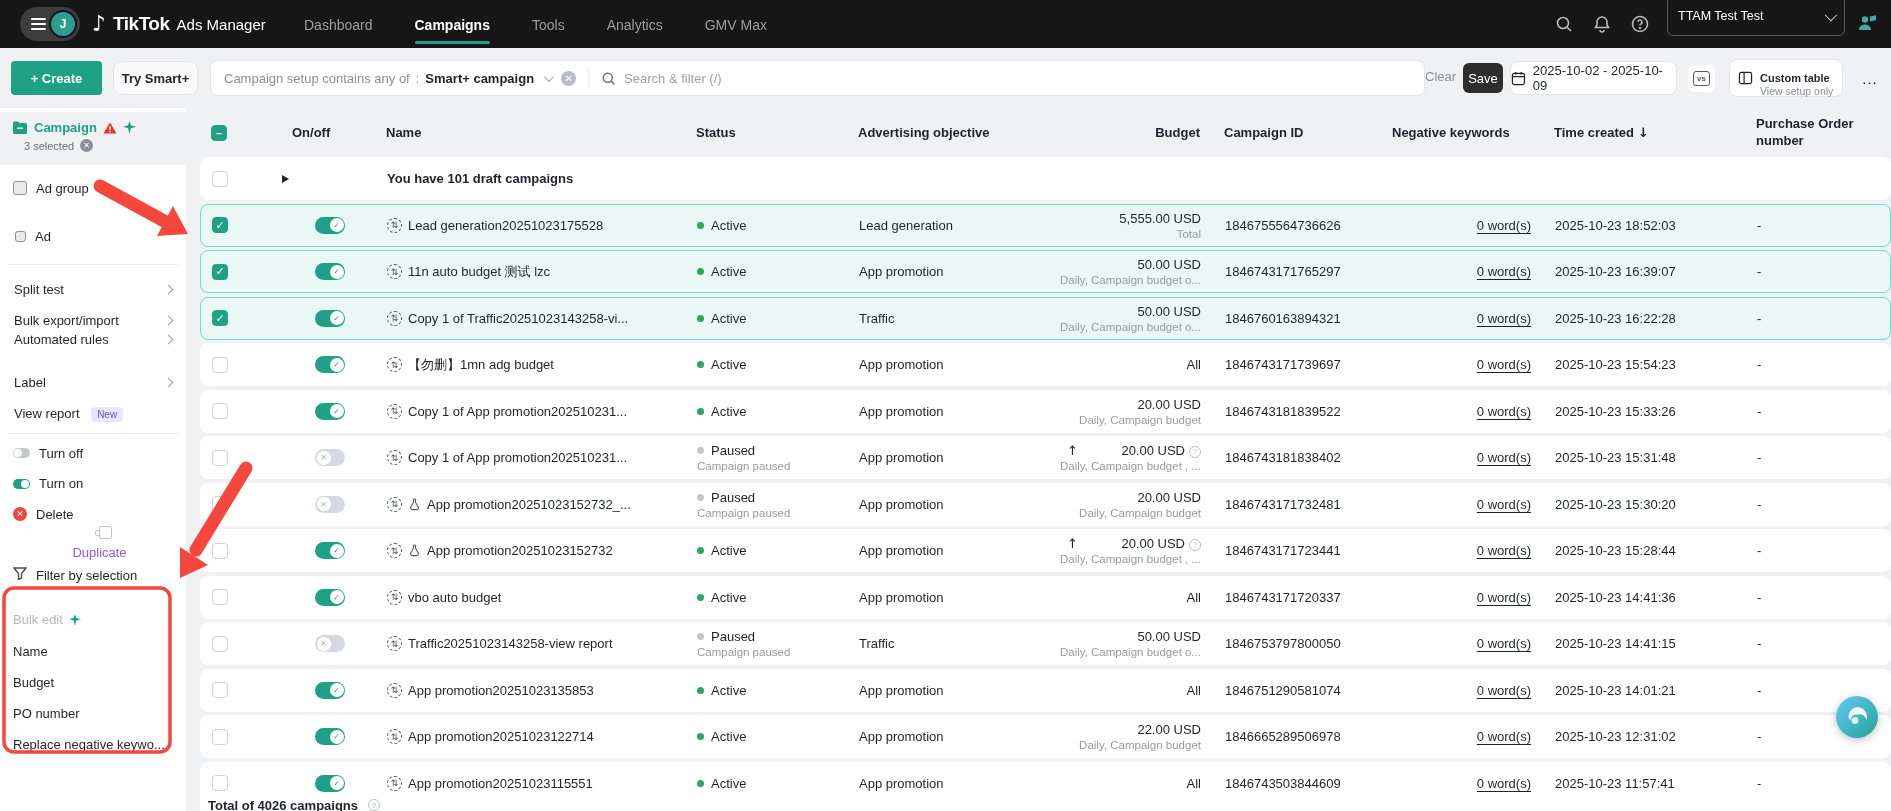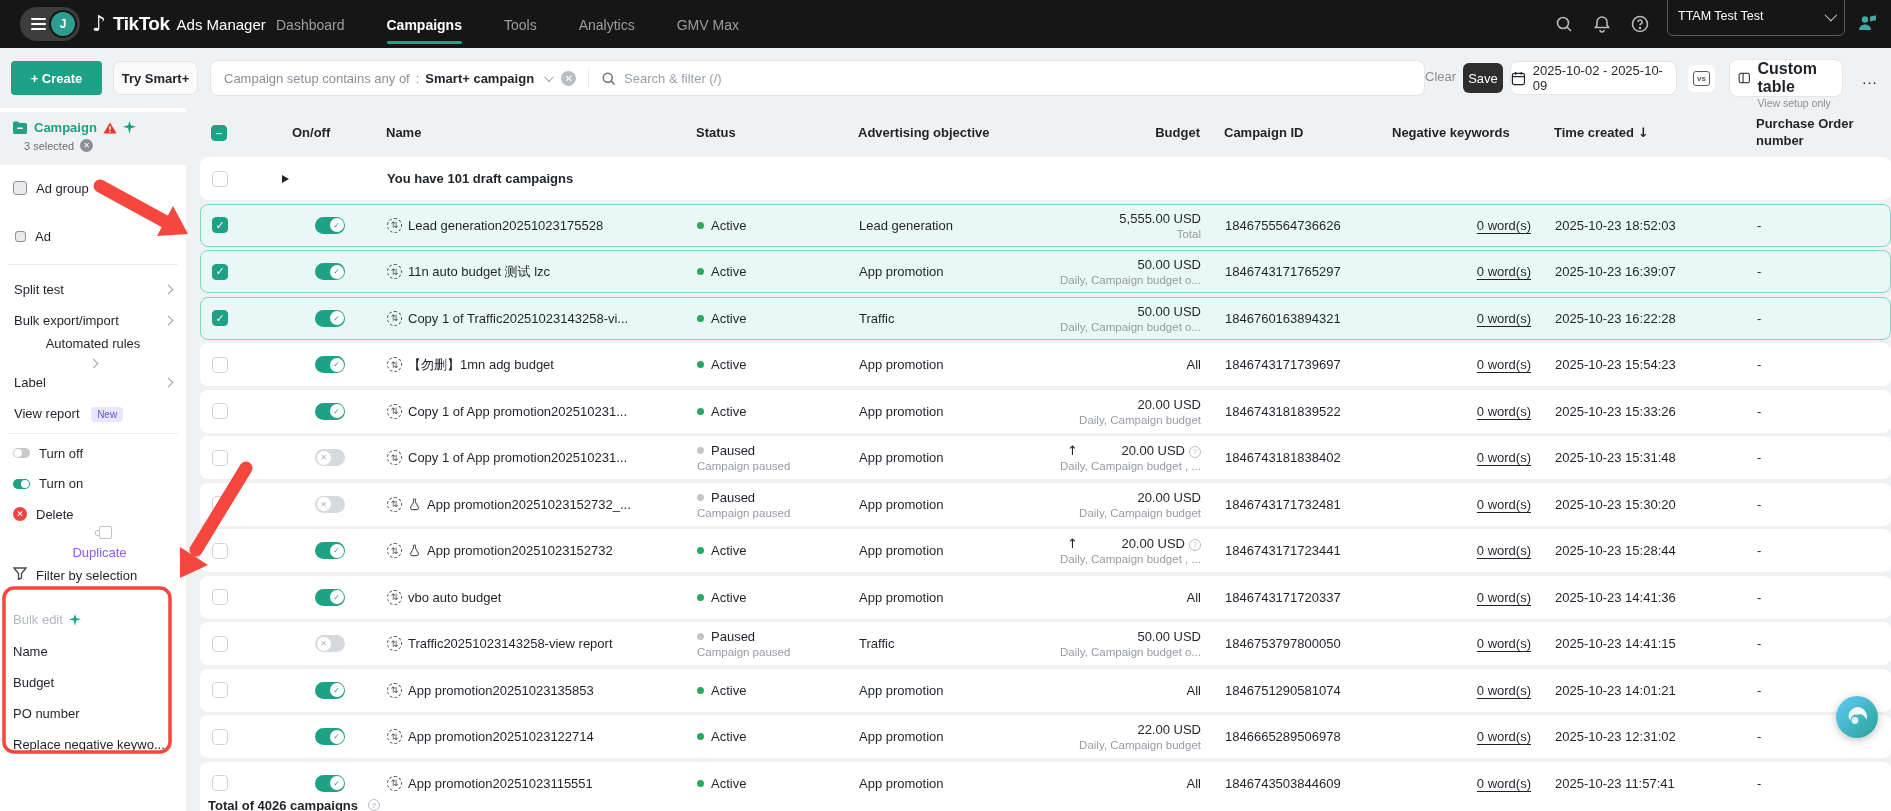--- a/index.html
+++ b/index.html
@@ -10,21 +10,21 @@
   
   .topbar { position:absolute; top:0; left:0; width:100%; height:48px; background:#161616; display:flex; align-items:center; z-index:30; }
   .burger-pill { position:absolute; left:20px; top:7px; width:60px; height:34px; background:#3d3d3d; border-radius:17px; display:flex; align-items:center; cursor:pointer; }
   .burger-lines { margin-left:11px; width:15px; }
   .burger-lines div { height:2px; background:#fff; margin:3px 0; border-radius:1px; }
   .avatar { position:absolute; right:3px; top:3px; width:28px; height:28px; border-radius:50%; background:#2d9d90; color:#fff; font-size:12px; font-weight:bold; display:flex; align-items:center; justify-content:center; border:2px solid #161616; }
   .brand { position:absolute; left:92px; top:0; height:48px; display:flex; align-items:center; gap:7px; color:#fff; }
   .note { font-family:"DejaVu Sans",sans-serif; font-size:22px; line-height:1; }
   .brand-bold { font-size:19px; font-weight:bold; letter-spacing:-.5px; }
   .brand-reg { font-size:15px; }
-  .nav { position:absolute; left:276px; top:0; height:49px; display:flex; gap:42px; align-items:center;justify-content:center; }
+  .nav { position:absolute; left:304px; top:0; height:49px; display:flex; gap:42px; align-items:center;justify-content:center; }
   .nav-item { color:#9d9d9d; font-size:14px; height:48px; display:flex; align-items:center; position:relative; cursor:pointer; }
   .nav-item.active { color:#fff; font-weight:bold; }
   .nav-item.active::after { content:""; position:absolute; left:0; right:0; bottom:5px; height:3px; border-radius:2px; background:var(--accent); }
   .top-icons { position:absolute; right:0; top:0; height:48px; display:flex; align-items:center; }
   .tico { width:38px; display:flex; justify-content:center; cursor:pointer; }
   .account-box { width:178px; height:40px; border:1px solid #5a5a5a; border-radius:6px; display:flex; align-items:center; justify-content:space-between; padding:0 10px; color:#fff; font-size:12.5px; margin:0 12px 16px 8px; cursor:pointer; }
   .chev { width:9px; height:9px; border-right:1.6px solid #cfcfcf; border-bottom:1.6px solid #cfcfcf; transform:rotate(45deg) translateY(-2px); }
   .agency-ico { margin-right:14px; cursor:pointer; }
 
   
@@ -38,21 +38,21 @@
   .chip-caret { width:7px; height:7px; border-right:1.4px solid #9aa1aa; border-bottom:1.4px solid #9aa1aa; transform:rotate(45deg) translateY(-2px); margin:0 4px; }
   .chip-x { width:15px; height:15px; border-radius:50%; background:#b9bec4; color:#fff; font-size:10px; display:flex; align-items:center; justify-content:center; cursor:pointer; }
   .fb-div { width:1px; height:20px; background:#ececee; margin:0 12px; }
   .search-zone { display:flex; align-items:center; gap:8px; color:#9aa1aa; cursor:text; }
   .clear-lbl { position:absolute; left:1425px; top:21px; color:#8a8f98; cursor:pointer; }
   .btn-save { position:absolute; left:1463px; top:15px; width:40px; height:30px; background:#2e2e2e; color:#fff; border:none; border-radius:6px; font-size:13px; cursor:pointer; }
   .btn-date { position:absolute; left:1510px; top:13px; width:167px; height:34px; background:#fff; border:1px solid #e4e5e7; border-radius:8px; display:flex; align-items:center; justify-content:center; gap:7px; font-size:13px; cursor:pointer; }
   .btn-vs { position:absolute; left:1688px; top:17px; width:27px; height:27px; background:#fff; border-radius:6px; display:flex; align-items:center; justify-content:center; cursor:pointer; }
   .vs-inner { width:17px; height:15px; border:1.4px solid #565a60; border-radius:3px; font-size:8px; font-weight:bold; display:flex; align-items:center; justify-content:center; color:#565a60; }
   .btn-custom { position:absolute; left:1729px; top:11px; width:114px; height:38px; background:#fff; border:1px solid #e4e5e7; border-radius:8px; display:flex; align-items:center; gap:7px; padding-left:8px; cursor:pointer; }
-  .custom-txt .l1 { font-size:16px; font-weight:bold;margin-top:12px; }
+  .custom-txt .l1 { font-size:11px; font-weight:bold;margin-top:12px; }
   .custom-txt .l2 { font-size:10.5px; color:#8a8f98; margin-top:1px; }
   .btn-more { position:absolute; left:1855px; top:15px; width:30px; height:30px; background:#f0f1f2; border:none; border-radius:6px; font-size:15px; letter-spacing:1px; color:#1f2329; cursor:pointer; }
 
   
   .sidebar { position:absolute; top:108px; left:0; width:186px; bottom:0; background:#fff; z-index:10; }
   .sb-campaign { position:absolute; top:4px; left:0; right:0; height:53px; background:#f0f1f2; padding:8px 0 0 12px; cursor:pointer; }
   .sb-camp-row { display:flex; align-items:center; gap:6px; }
   .sb-camp-label { color:var(--accent); font-weight:bold; }
   .sb-count-row { display:flex; align-items:center; gap:6px; margin-top:4px; }
   .sb-count { font-size:11px; color:#6b7075;margin-left:12px; }
@@ -266,21 +266,21 @@
     <div class="sb-divider" style="top:156px"></div>
     <div id="sb-menu">
         <div class="sb-menu-item" style="top: 166px;">
           <span>Split test</span>
           <span class="menu-chev"></span>
         </div>
         <div class="sb-menu-item" style="top: 197px;">
           <span>Bulk export/import</span>
           <span class="menu-chev"></span>
         </div>
-        <div class="sb-menu-item" style="top: 228px; flex-direction: column;">
+        <div class="sb-menu-item" style="top: 216px;">
           <span>Automated rules</span>
           <span class="menu-chev"></span>
         </div>
         <div class="sb-menu-item" style="top: 259px;">
           <span>Label</span>
           <span class="menu-chev"></span>
         </div>
       </div>
     <div class="sb-menu-item" style="top:290px">
       <span>

